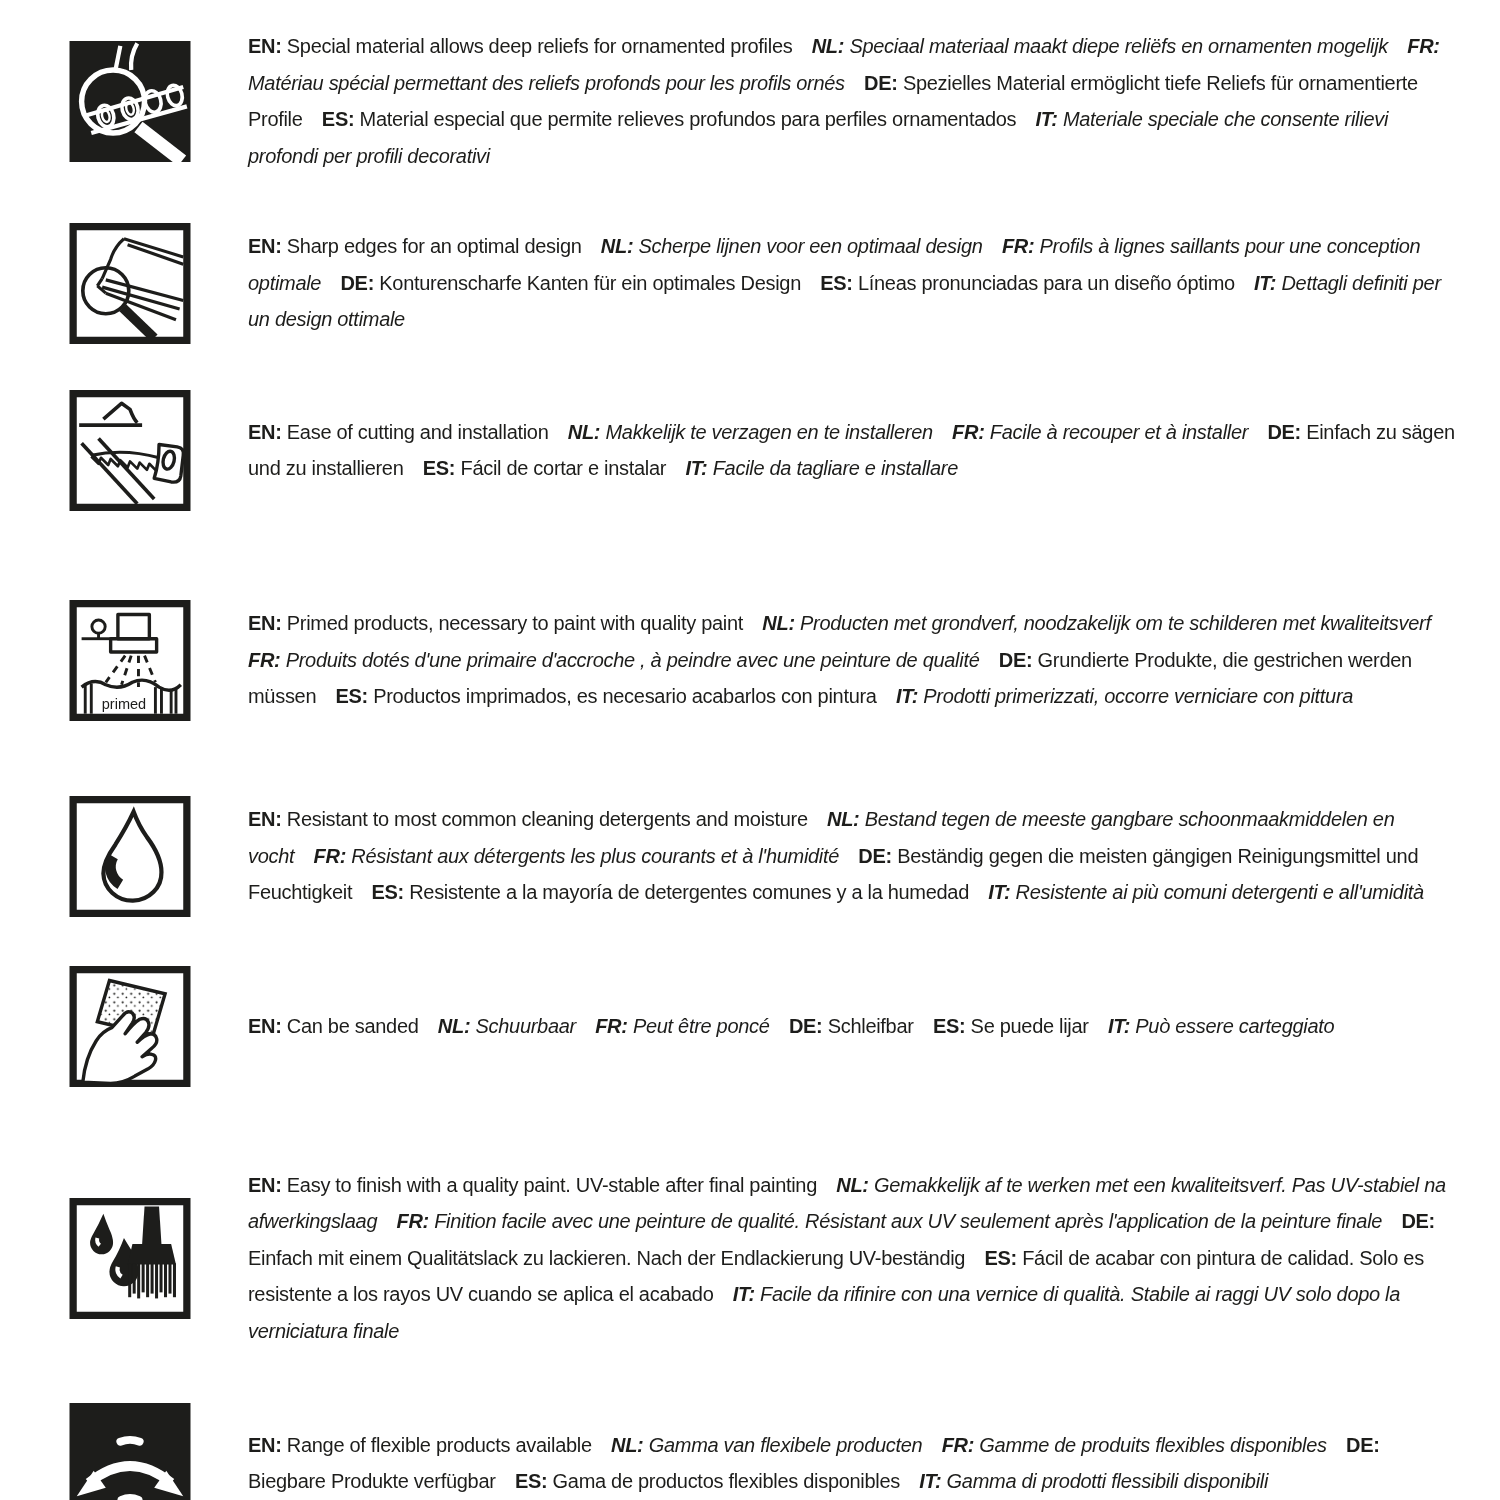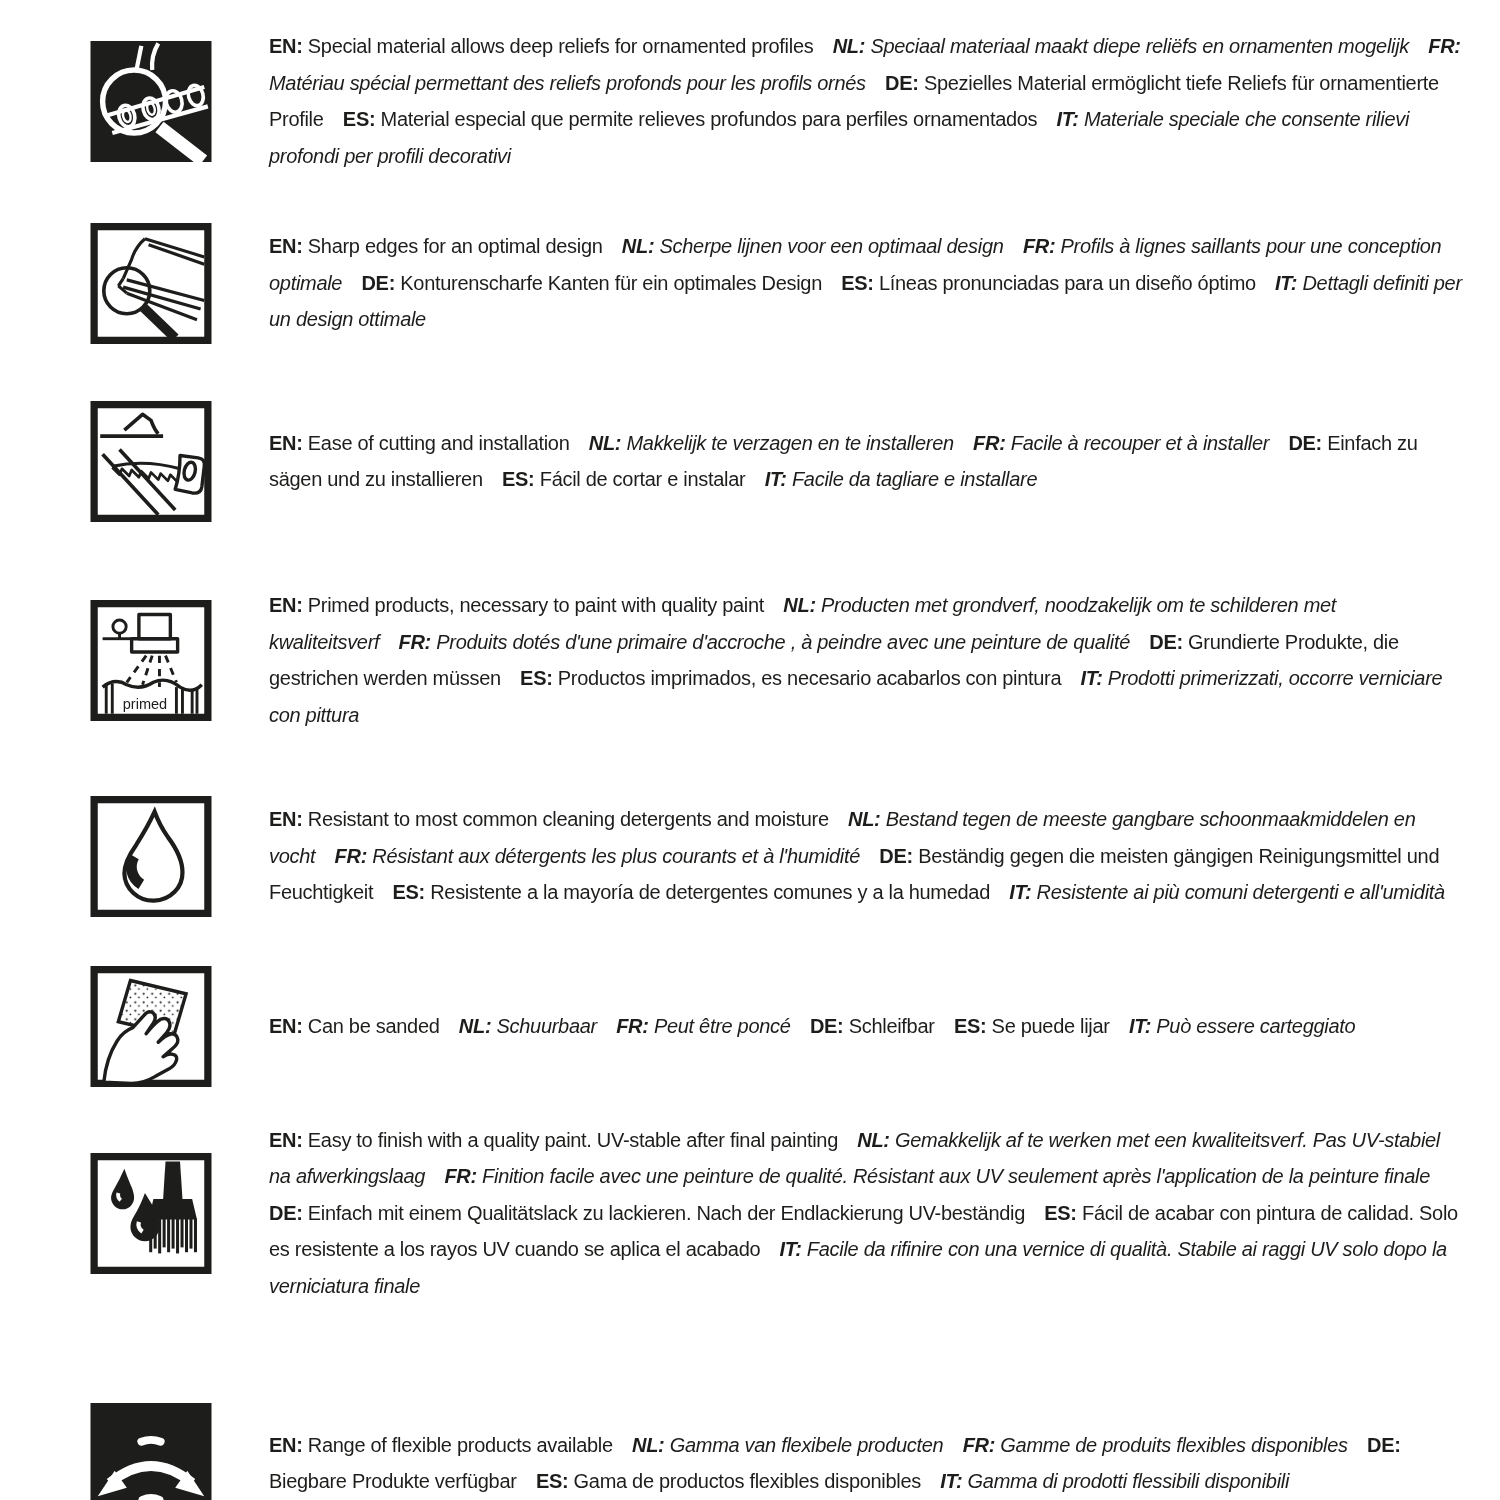--- a/index.html
+++ b/index.html
@@ -1,21 +1,21 @@
 <!DOCTYPE html>
 <html><head>
 <meta charset="utf-8">
 <style>
   html,body{margin:0;padding:0;}
   body{
     width:1500px;height:1500px;background:#ffffff;position:relative;
     font-family:"Liberation Sans",sans-serif;color:#1d1d1b;overflow:hidden;
   }
   .row{position:absolute;left:48px;width:1414px;height:164px;display:flex;align-items:center;}
-  .icon{width:164px;height:121px;flex:0 0 164px;margin-left:21px;}
+  .icon{width:164px;height:121px;flex:0 0 164px;}
   .icon svg{width:100%;height:100%;display:block;}
   .text-block{margin-left:36px;width:1212px;font-size:20px;line-height:36.5px;letter-spacing:-0.3px;}
   .seg{margin-right:14px;}
   .seg .lang{font-weight:bold;}
   .seg.it{font-style:italic;}
   .primed-label{font-size:12px;fill:#1d1d1b;}
 </style>
 </head>
 <body>
 
@@ -56,21 +56,21 @@
         <path d="M23,52 L30,58"></path>
         <path d="M30,58 L88,80"></path>
         <circle cx="30" cy="56" r="19" stroke-width="3"></circle>
         <line x1="44" y1="70" x2="70" y2="95" stroke-width="8"></line>
       </g>
     </svg>
   </div>
   <div class="text-block"><span class="seg"><span class="lang">EN: </span><span>Sharp edges for an optimal design</span></span> <span class="seg it"><span class="lang">NL: </span><span>Scherpe lijnen voor een optimaal design</span></span> <span class="seg it"><span class="lang">FR: </span><span>Profils à lignes saillants pour une conception optimale</span></span> <span class="seg"><span class="lang">DE: </span><span>Konturenscharfe Kanten für ein optimales Design</span></span> <span class="seg"><span class="lang">ES: </span><span>Líneas pronunciadas para un diseño óptimo</span></span> <span class="seg it"><span class="lang">IT: </span><span>Dettagli definiti per un design ottimale</span></span> </div>
 </div>
 
-<div class="row" style="top:379px">
+<div class="row" style="top:368px">
   <div class="icon">
     <svg viewBox="0 0 100 100">
       <rect x="3" y="3" width="94" height="94" fill="#ffffff" stroke="#1d1d1b" stroke-width="6"></rect>
       <g stroke="#1d1d1b" fill="none" stroke-width="3" stroke-linejoin="round">
         <path d="M8,29 L60,29"></path>
         <path d="M28,24 L43,11 L50,16 Q53,24 56,27"></path>
         <path d="M10,44 L56,94"></path>
         <path d="M24,40 L70,90"></path>
         <path d="M18,54 Q45,48 74,56" stroke-width="2.6"></path>
         <polyline stroke-width="2.2" points="18,55 24,61 26,56 32,62 34,57 40,63 42,58 48,64 50,59 56,65 58,60 64,66 66,61 72,67"></polyline>
@@ -136,21 +136,21 @@
       <polygon points="33,12 79,23 69,57 23,46" fill="url(#sanddots)" stroke="#1d1d1b" stroke-width="2.8"></polygon>
       <path d="M11,96 Q13,76 22,62 Q27,54 35,51 L44,41 Q48,36 52,39 Q55,42 52,47 L46,56
                Q53,47 58,44 Q63,42 65,46 Q67,50 63,55 L56,63
                Q62,57 67,56 Q71,56 72,60 Q73,64 68,68 L60,75
                Q65,72 68,73 Q72,74 71,78 Q70,82 65,85 L54,91 Q44,97 34,97 Z" fill="#ffffff" stroke="#1d1d1b" stroke-width="2.8" stroke-linejoin="round"></path>
     </svg>
   </div>
   <div class="text-block"><span class="seg"><span class="lang">EN: </span><span>Can be sanded</span></span> <span class="seg it"><span class="lang">NL: </span><span>Schuurbaar</span></span> <span class="seg it"><span class="lang">FR: </span><span>Peut être poncé</span></span> <span class="seg"><span class="lang">DE: </span><span>Schleifbar</span></span> <span class="seg"><span class="lang">ES: </span><span>Se puede lijar</span></span> <span class="seg it"><span class="lang">IT: </span><span>Può essere carteggiato</span></span> </div>
 </div>
 
-<div class="row" style="top:1131px">
+<div class="row" style="top:1176px">
   <div class="icon">
     <svg viewBox="0 0 100 100">
       <rect x="3" y="3" width="94" height="94" fill="#ffffff" stroke="#1d1d1b" stroke-width="6"></rect>
       <path d="M28,13 Q24,22 20,29 Q17,34 17,37 A9.5,9.5 0 0 0 36,37 Q36,32 33,26 Q30,19 28,13 Z" fill="#1d1d1b"></path>
       <path d="M23,33 A6,6 0 0 0 25,39" fill="none" stroke="#ffffff" stroke-width="3.2"></path>
       <path d="M45,33 Q41,44 36,52 Q33,57 33,61 A12,12 0 0 0 57,61 Q57,54 53,46 Q48,38 45,33 Z" fill="#1d1d1b"></path>
       <path d="M40,57 A7,7 0 0 0 43,65" fill="none" stroke="#ffffff" stroke-width="3.6"></path>
       <path d="M62,7 L74,7 L76,38 L60,38 Z" fill="#1d1d1b"></path>
       <path d="M52,38 L84,38 L88,55 L48,55 Z" fill="#1d1d1b"></path>
       <g fill="#1d1d1b">

